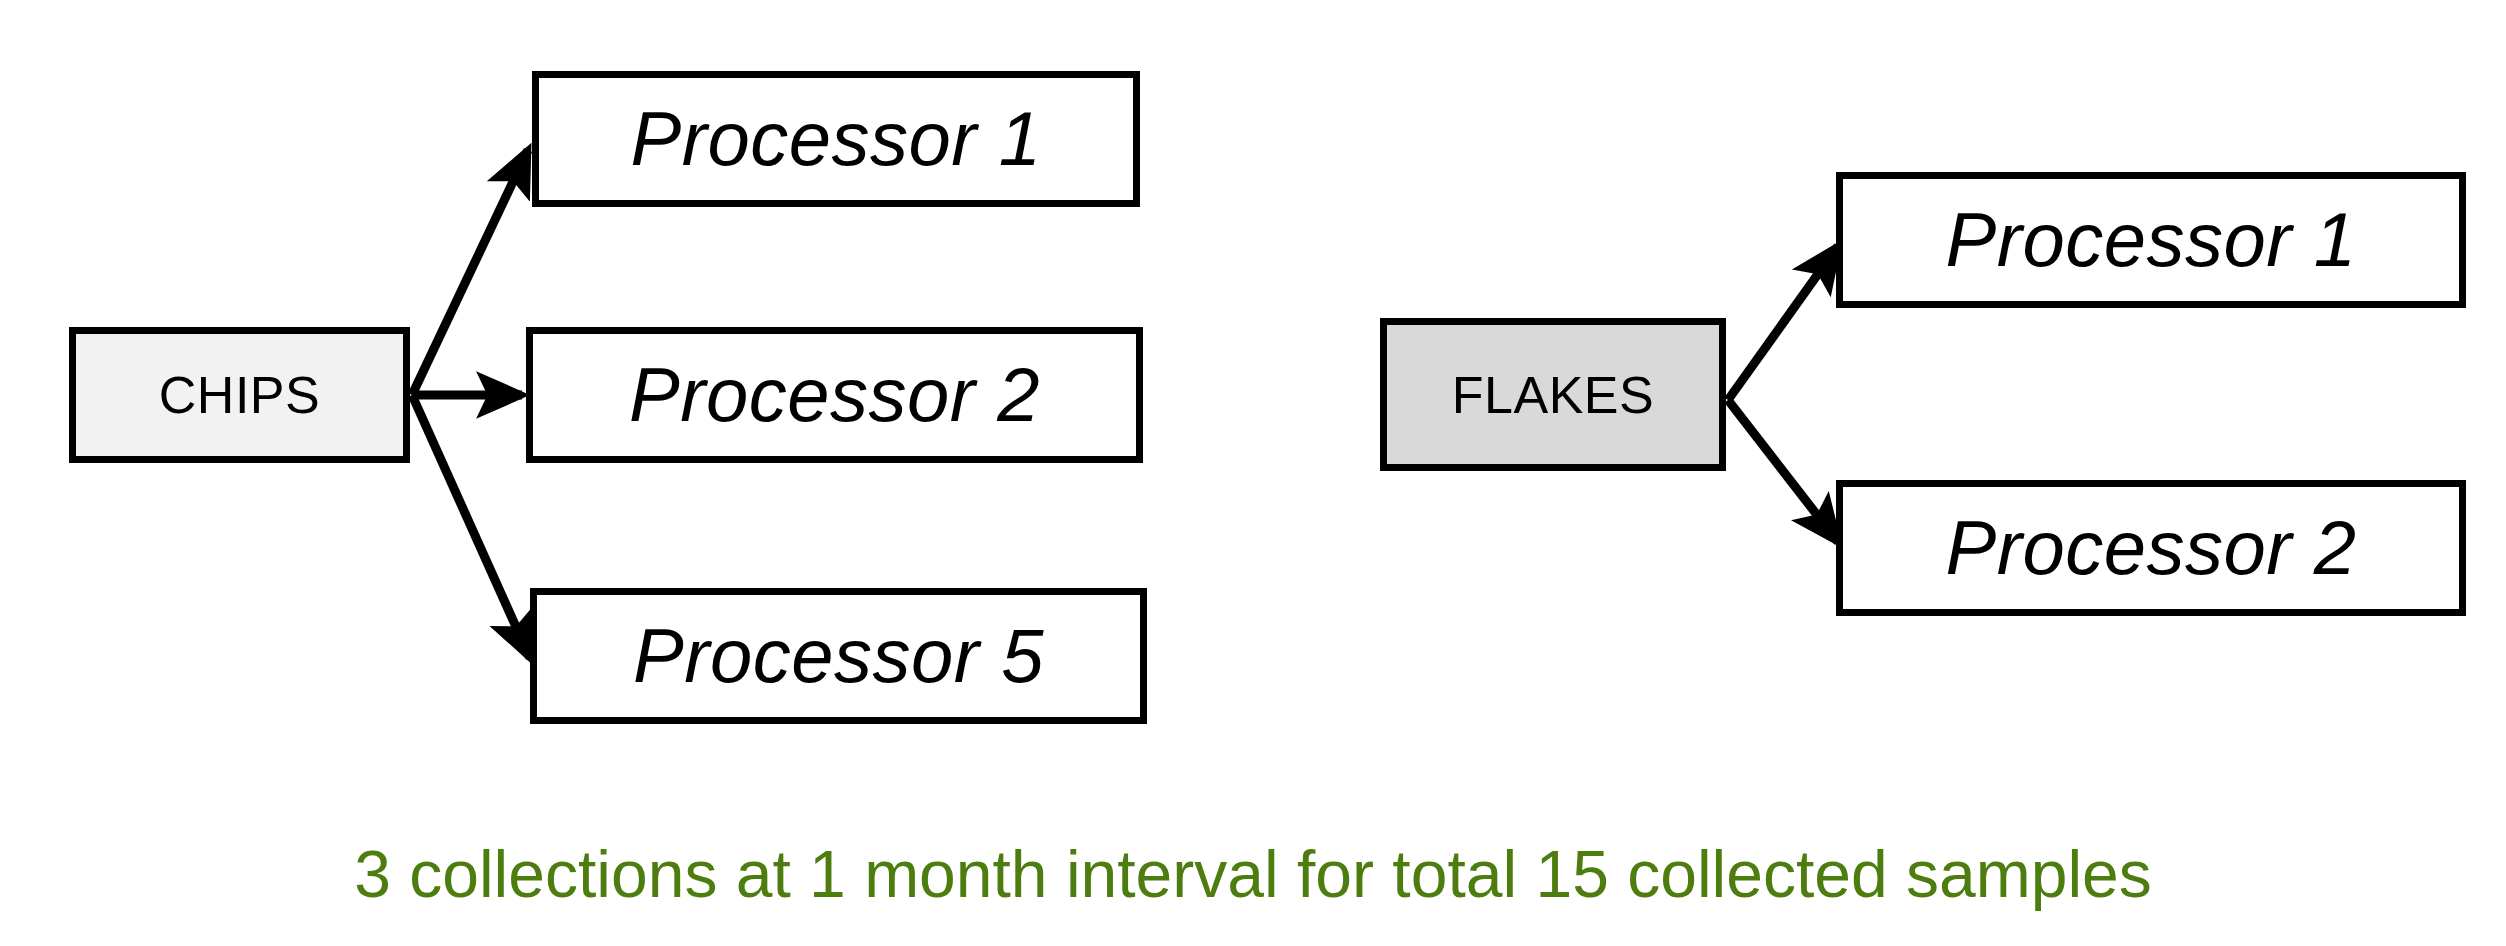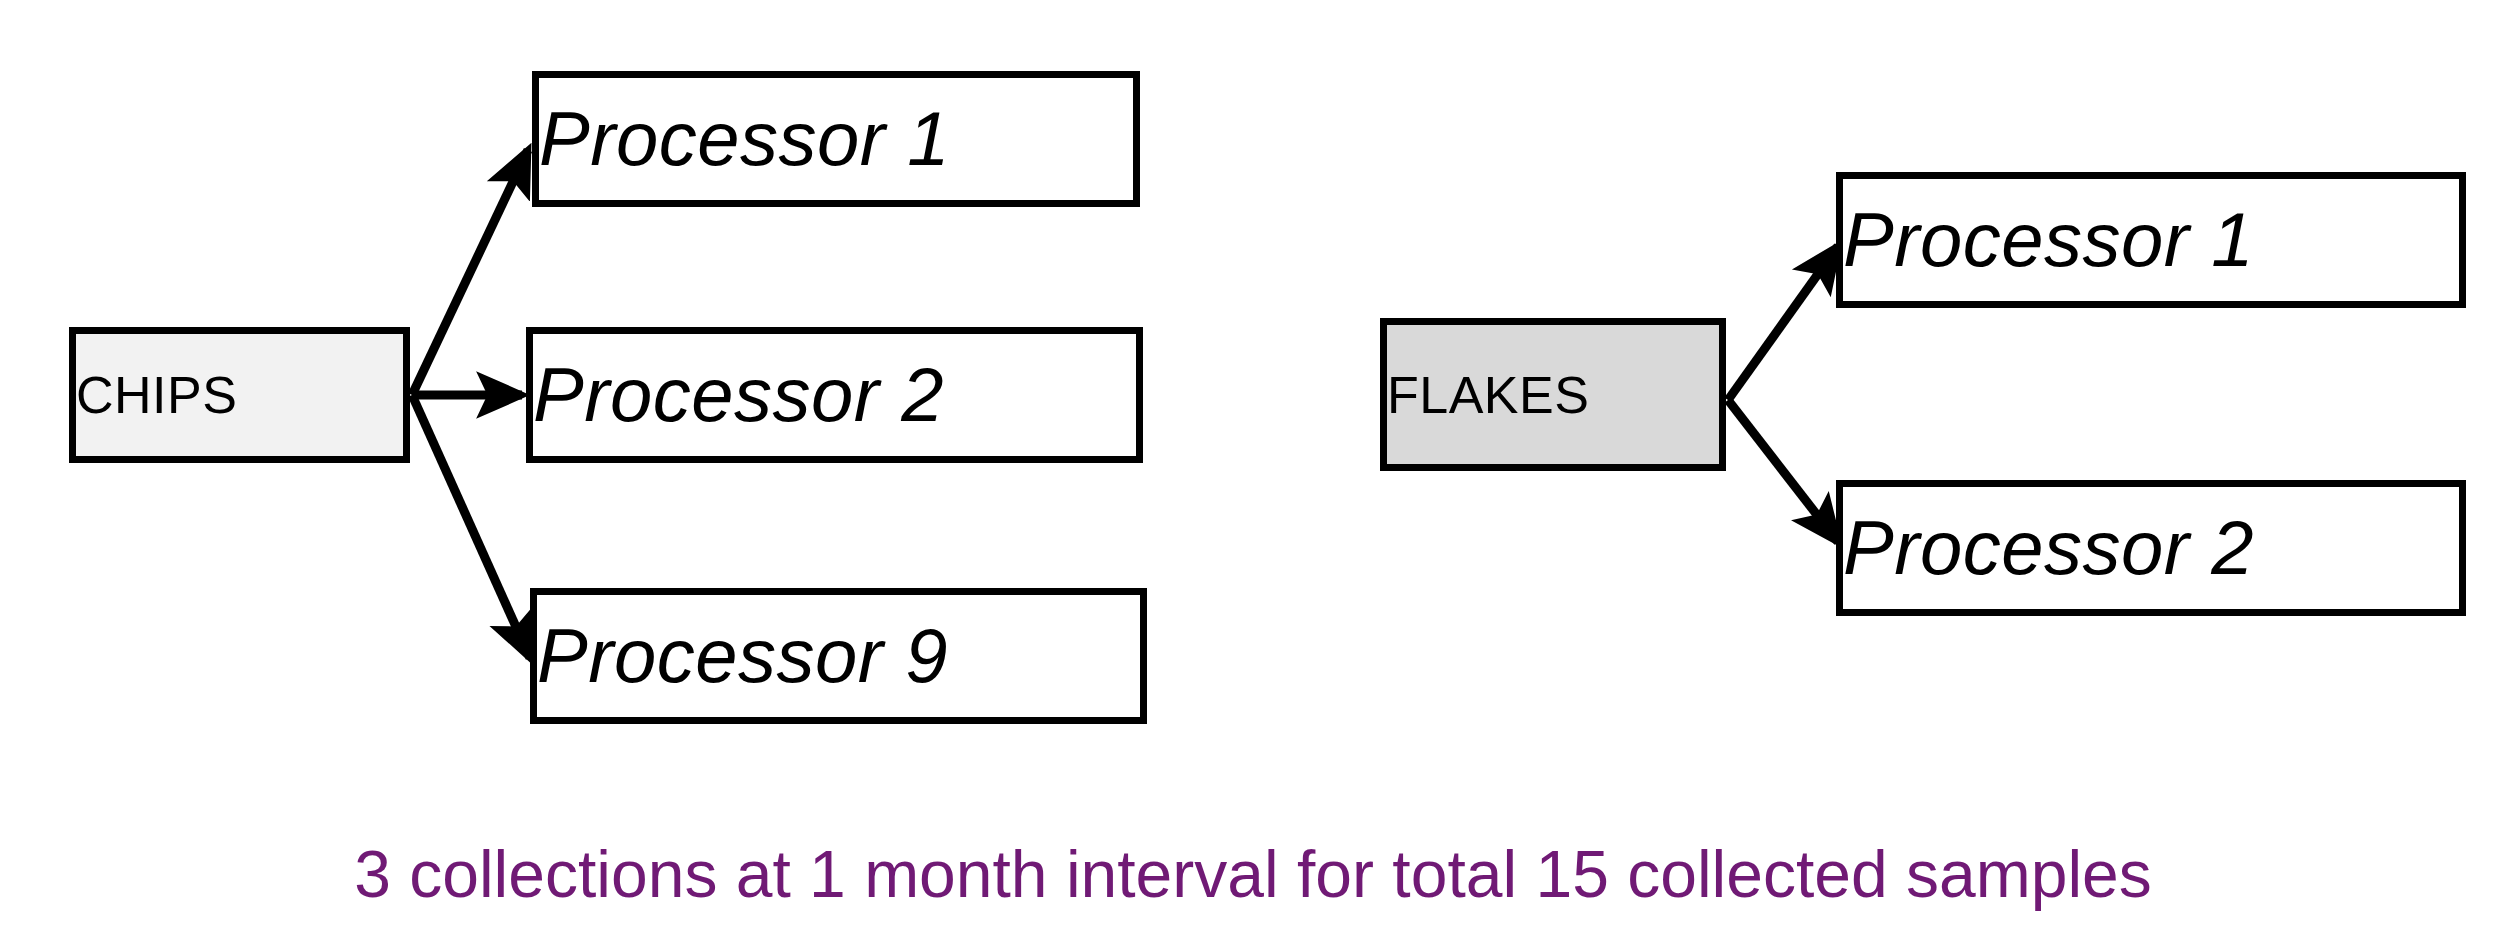--- a/index.html
+++ b/index.html
@@ -22,20 +22,21 @@
     width: 2506px;
     height: 946px;
     pointer-events: none;
   }
   .node {
     position: absolute;
     box-sizing: border-box;
     border: 7px solid #000000;
     display: flex;
     align-items: center;
+    justify-content: center;
     color: #000000;
     line-height: 1;
     white-space: nowrap;
   }
   .node-source {
     background: #f2f2f2;
     font-size: 52px;
     font-style: normal;
     letter-spacing: 0.5px;
   }
@@ -48,21 +49,21 @@
     font-style: italic;
     letter-spacing: 0.5px;
   }
   .caption {
     position: absolute;
     left: 0;
     top: 836px;
     width: 2506px;
     text-align: center;
     font-size: 66px;
-    color: #701a75;
+    color: #4d7c0f;
     white-space: nowrap;
   }
 </style>
 </head>
 <body>
 
 <div id="canvas">
 
   <svg class="edges" viewBox="0 0 2506 946">
     <defs>
@@ -85,21 +86,21 @@
 
   <div class="node node-proc" style="left:532px; top:71px; width:608px; height:136px;">
     <span>Processor 1</span>
   </div>
 
   <div class="node node-proc" style="left:526px; top:327px; width:617px; height:136px;">
     <span>Processor 2</span>
   </div>
 
   <div class="node node-proc" style="left:530px; top:588px; width:617px; height:136px;">
-    <span>Processor 9</span>
+    <span>Processor 5</span>
   </div>
 
   <div class="node node-source flakes" style="left:1380px; top:318px; width:346px; height:153px;">
     <span>FLAKES</span>
   </div>
 
   <div class="node node-proc" style="left:1836px; top:172px; width:630px; height:136px;">
     <span>Processor 1</span>
   </div>
 

